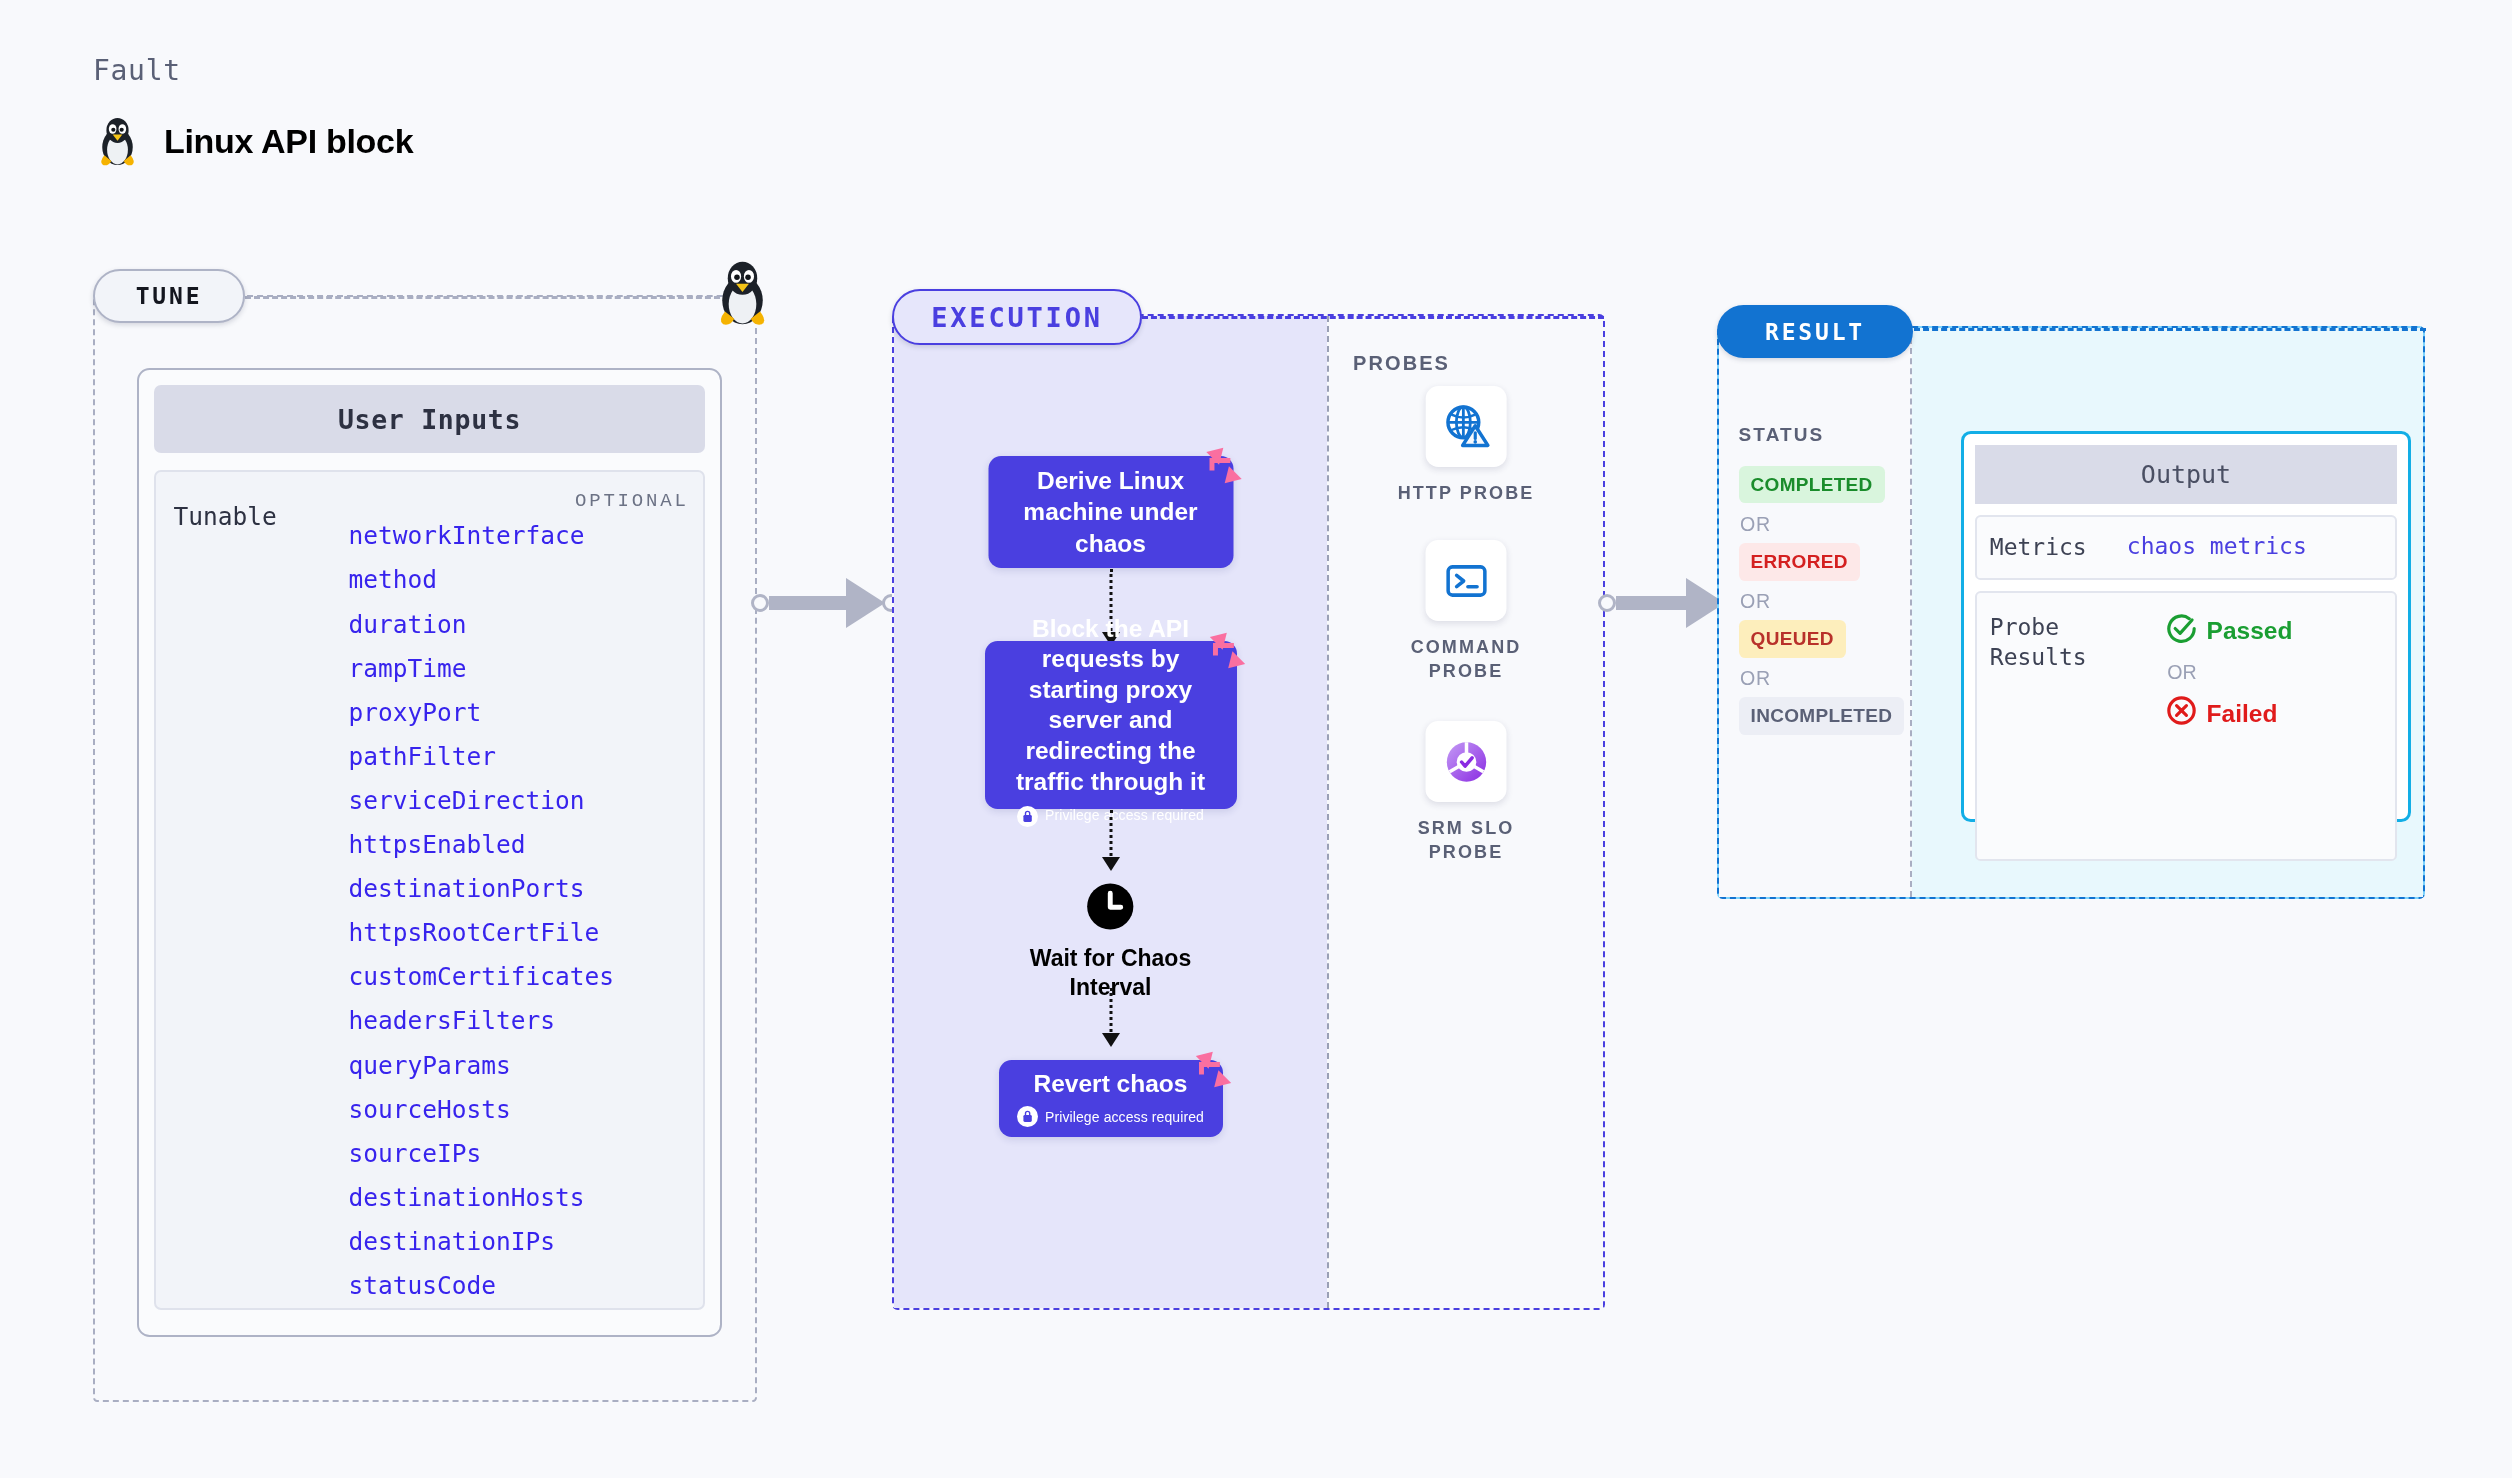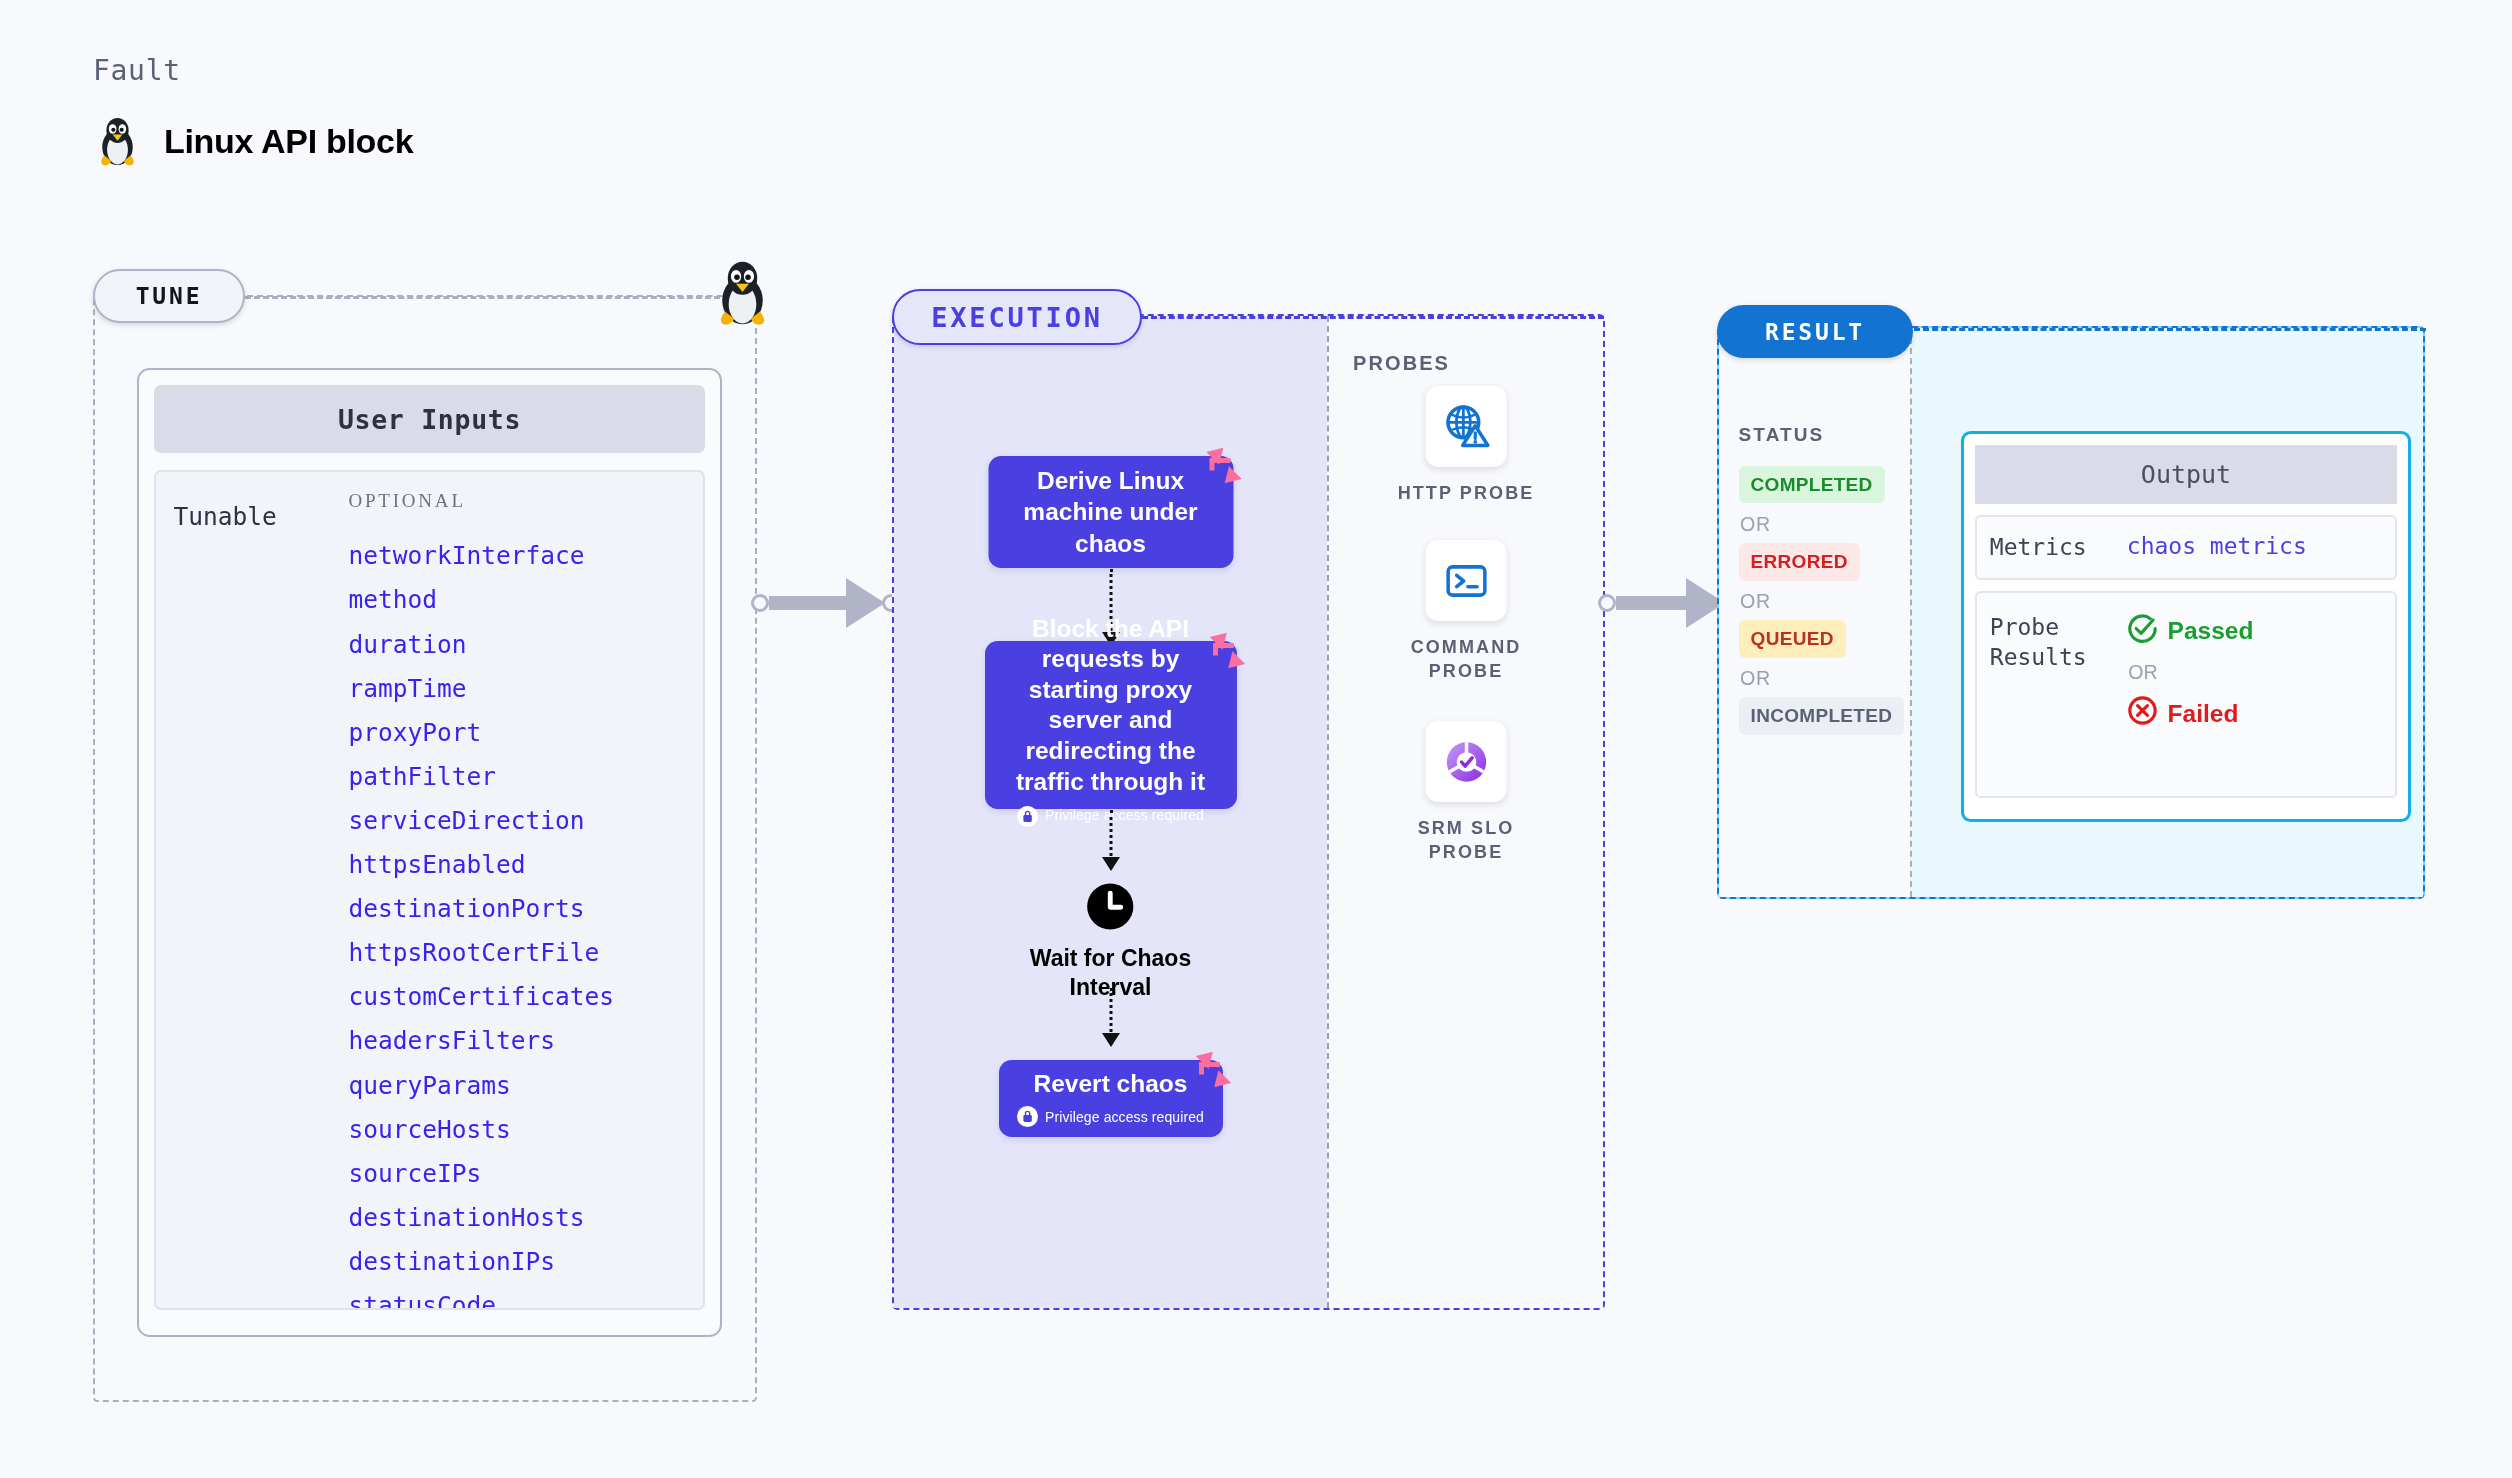--- a/index.html
+++ b/index.html
@@ -122,22 +122,23 @@
     overflow: hidden;
   }
   .ui-left {
     width: 175px; flex-shrink: 0;
     font-family: "DejaVu Sans Mono", monospace;
     font-size: 24.5px; color: #2d3142; padding-top: 11.2px;
   }
   .ui-right { flex: 1; }
   .optional-tag {
     font-size: 19px; color: #6c7285; letter-spacing: 2.8px;
-    font-family: Liberation Serif, serif;
-    margin-bottom: 32px;
+    font-family: Liberation Mono, monospace;
+    margin-bottom: 12px;
+    text-align: right;
   }
   .param {
     font-family: "DejaVu Sans Mono", monospace;
     font-size: 24.5px; color: #3723ed;
     line-height: 1.0; margin-bottom: 19.6px;
     white-space: nowrap;
   }
 
   
   .node {
@@ -256,21 +257,21 @@
   }
   .out-key {
     width: 137px; flex-shrink: 0;
     font-family: "DejaVu Sans Mono", monospace;
     font-size: 23px; color: #3d4254; line-height: 1.3;
   }
   .out-val-metrics {
     font-family: "DejaVu Sans Mono", monospace;
     font-size: 23px; color: #4a3fe0;
   }
-  .out-row-probe { height: 207px; padding-top: 19.6px; }
+  .out-row-probe { height: 270px; padding-top: 19.6px; gap: 39px; }
   .pr-line {
     display: flex; align-items: center; gap: 9.8px;
     font-size: 24.5px; font-weight: bold;
   }
   .pr-or { font-size: 19.6px; color: #9aa0b5; margin: 11.2px 0 11.2px 1.4px; }
 
   
   .connector { position: absolute; display: flex; align-items: center; }
   .conn-dot {
     width: 18px; height: 18px; border-radius: 50%;

